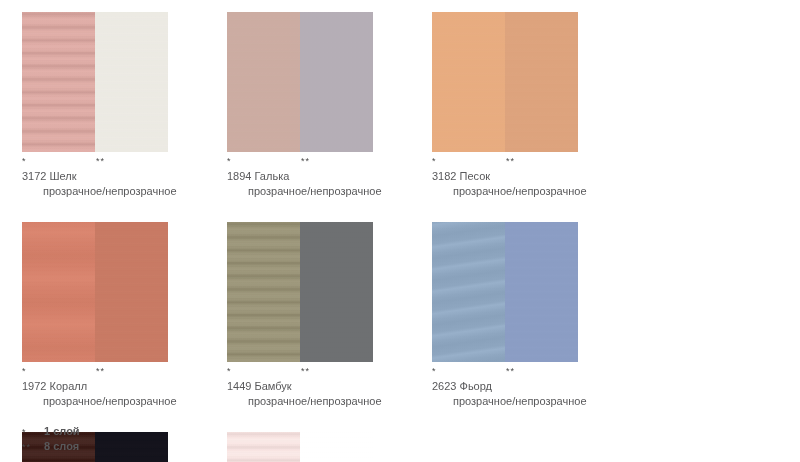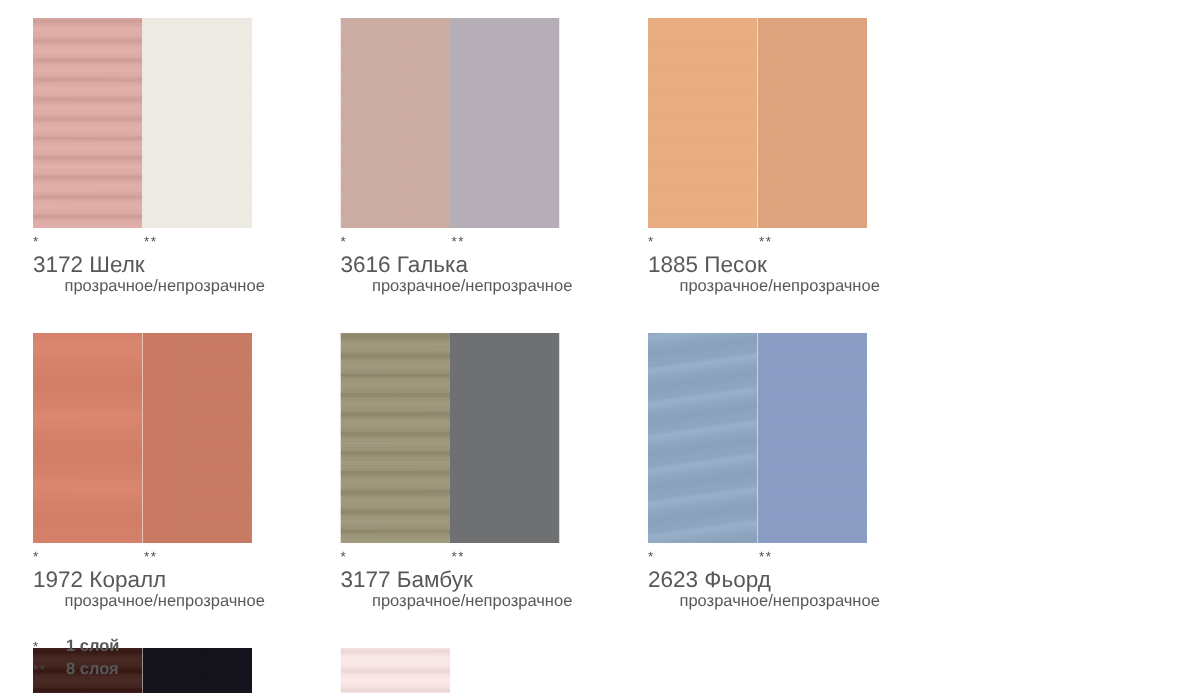--- a/index.html
+++ b/index.html
@@ -59,21 +59,21 @@
     top: 0;
     font-size: 9px;
     line-height: 10px;
     color: #4a4a4a;
     letter-spacing: 1px;
   }
   .markers .star.one { left: 0px; }
   .markers .star.two { left: 74px; }
 
   .cap-name {
-    font-size: 15px;
+    font-size: 11px;
     line-height: 15px;
     color: #58585a;
     white-space: nowrap;
   }
   .cap-desc {
     font-size: 11px;
     line-height: 15px;
     color: #58585a;
     white-space: nowrap;
     margin-left: 21px;
@@ -129,37 +129,37 @@
           <div class="grain" style="background-color: rgb(204, 172, 162); background-image: repeating-linear-gradient(rgba(194, 162, 152, 0.16) 0px, rgba(204, 172, 162, 0) 1px, rgba(204, 172, 162, 0) 4px, rgba(214, 182, 172, 0.12) 5px, rgba(204, 172, 162, 0) 8px); background-size: 100% 8px;"></div>
         </div>
         <div class="half">
           <div class="grain" style="background-color: rgb(181, 174, 182); background-image: repeating-linear-gradient(rgba(173, 166, 174, 0.07) 0px, rgba(181, 174, 182, 0) 1px, rgba(181, 174, 182, 0) 5px); background-size: 100% 5px;"></div>
         </div>
       </div>
       <div class="markers">
         <span class="star one">*</span>
         <span class="star two">**</span>
       </div>
-      <div class="cap-name">3616 Галька</div>
+      <div class="cap-name">1894 Галька</div>
       <div class="cap-desc">прозрачное/непрозрачное</div>
     </div>
     <div class="cell">
       <div class="swatch">
         <div class="half">
           <div class="grain" style="background-color: rgb(232, 172, 128); background-image: repeating-linear-gradient(rgba(222, 162, 118, 0.16) 0px, rgba(232, 172, 128, 0) 1px, rgba(232, 172, 128, 0) 4px, rgba(242, 182, 138, 0.12) 5px, rgba(232, 172, 128, 0) 8px); background-size: 100% 8px;"></div>
         </div>
         <div class="half">
           <div class="grain" style="background-color: rgb(221, 163, 125); background-image: repeating-linear-gradient(rgba(211, 153, 115, 0.16) 0px, rgba(221, 163, 125, 0) 1px, rgba(221, 163, 125, 0) 4px, rgba(231, 173, 135, 0.12) 5px, rgba(221, 163, 125, 0) 8px); background-size: 100% 8px;"></div>
         </div>
       </div>
       <div class="markers">
         <span class="star one">*</span>
         <span class="star two">**</span>
       </div>
-      <div class="cap-name">1885 Песок</div>
+      <div class="cap-name">3182 Песок</div>
       <div class="cap-desc">прозрачное/непрозрачное</div>
     </div>
     <div class="cell">
       <div class="swatch">
         <div class="half">
           <div class="grain" style="background-color: rgb(213, 129, 107); background-image: repeating-linear-gradient(rgba(213, 129, 107, 0) 0px, rgba(229, 145, 123, 0.35) 10px, rgba(213, 129, 107, 0) 22px, rgba(199, 115, 93, 0.3) 34px, rgba(213, 129, 107, 0) 46px), repeating-linear-gradient(rgba(203, 119, 97, 0.18) 0px, rgba(213, 129, 107, 0) 1px, rgba(213, 129, 107, 0) 4px); background-size: 100% 46px, 100% 4px;"></div>
         </div>
         <div class="half">
           <div class="grain" style="background-color: rgb(200, 122, 100); background-image: repeating-linear-gradient(rgba(190, 112, 90, 0.16) 0px, rgba(200, 122, 100, 0) 1px, rgba(200, 122, 100, 0) 4px, rgba(210, 132, 110, 0.12) 5px, rgba(200, 122, 100, 0) 8px); background-size: 100% 8px;"></div>
         </div>
@@ -177,21 +177,21 @@
           <div class="grain" style="background-color: rgb(154, 148, 120); background-image: repeating-linear-gradient(rgba(154, 148, 120, 0) 0px, rgba(128, 122, 94, 0.55) 2px, rgba(154, 148, 120, 0) 5px, rgba(174, 168, 140, 0.3) 8px, rgba(154, 148, 120, 0) 13px), repeating-linear-gradient(rgba(138, 132, 104, 0.35) 0px, rgba(154, 148, 120, 0) 1px, rgba(154, 148, 120, 0) 3px, rgba(166, 160, 132, 0.22) 4px); background-size: 100% 13px, 100% 4px;"></div>
         </div>
         <div class="half">
           <div class="grain" style="background-color: rgb(110, 112, 114); background-image: repeating-linear-gradient(rgba(102, 104, 106, 0.07) 0px, rgba(110, 112, 114, 0) 1px, rgba(110, 112, 114, 0) 5px); background-size: 100% 5px;"></div>
         </div>
       </div>
       <div class="markers">
         <span class="star one">*</span>
         <span class="star two">**</span>
       </div>
-      <div class="cap-name">3177 Бамбук</div>
+      <div class="cap-name">1449 Бамбук</div>
       <div class="cap-desc">прозрачное/непрозрачное</div>
     </div>
     <div class="cell">
       <div class="swatch">
         <div class="half">
           <div class="grain" style="background-color: rgb(142, 166, 192); background-image: repeating-linear-gradient(172deg, rgba(142, 166, 192, 0) 0px, rgba(164, 188, 214, 0.45) 3px, rgba(142, 166, 192, 0) 9px, rgba(124, 148, 174, 0.25) 14px, rgba(142, 166, 192, 0) 22px), repeating-linear-gradient(rgba(130, 154, 180, 0.16) 0px, rgba(142, 166, 192, 0) 1px, rgba(142, 166, 192, 0) 3px); background-size: 100% 100%, 100% 3px;"></div>
         </div>
         <div class="half">
           <div class="grain" style="background-color: rgb(139, 157, 196); background-image: repeating-linear-gradient(rgba(129, 147, 186, 0.16) 0px, rgba(139, 157, 196, 0) 1px, rgba(139, 157, 196, 0) 4px, rgba(149, 167, 206, 0.12) 5px, rgba(139, 157, 196, 0) 8px); background-size: 100% 8px;"></div>
         </div>

